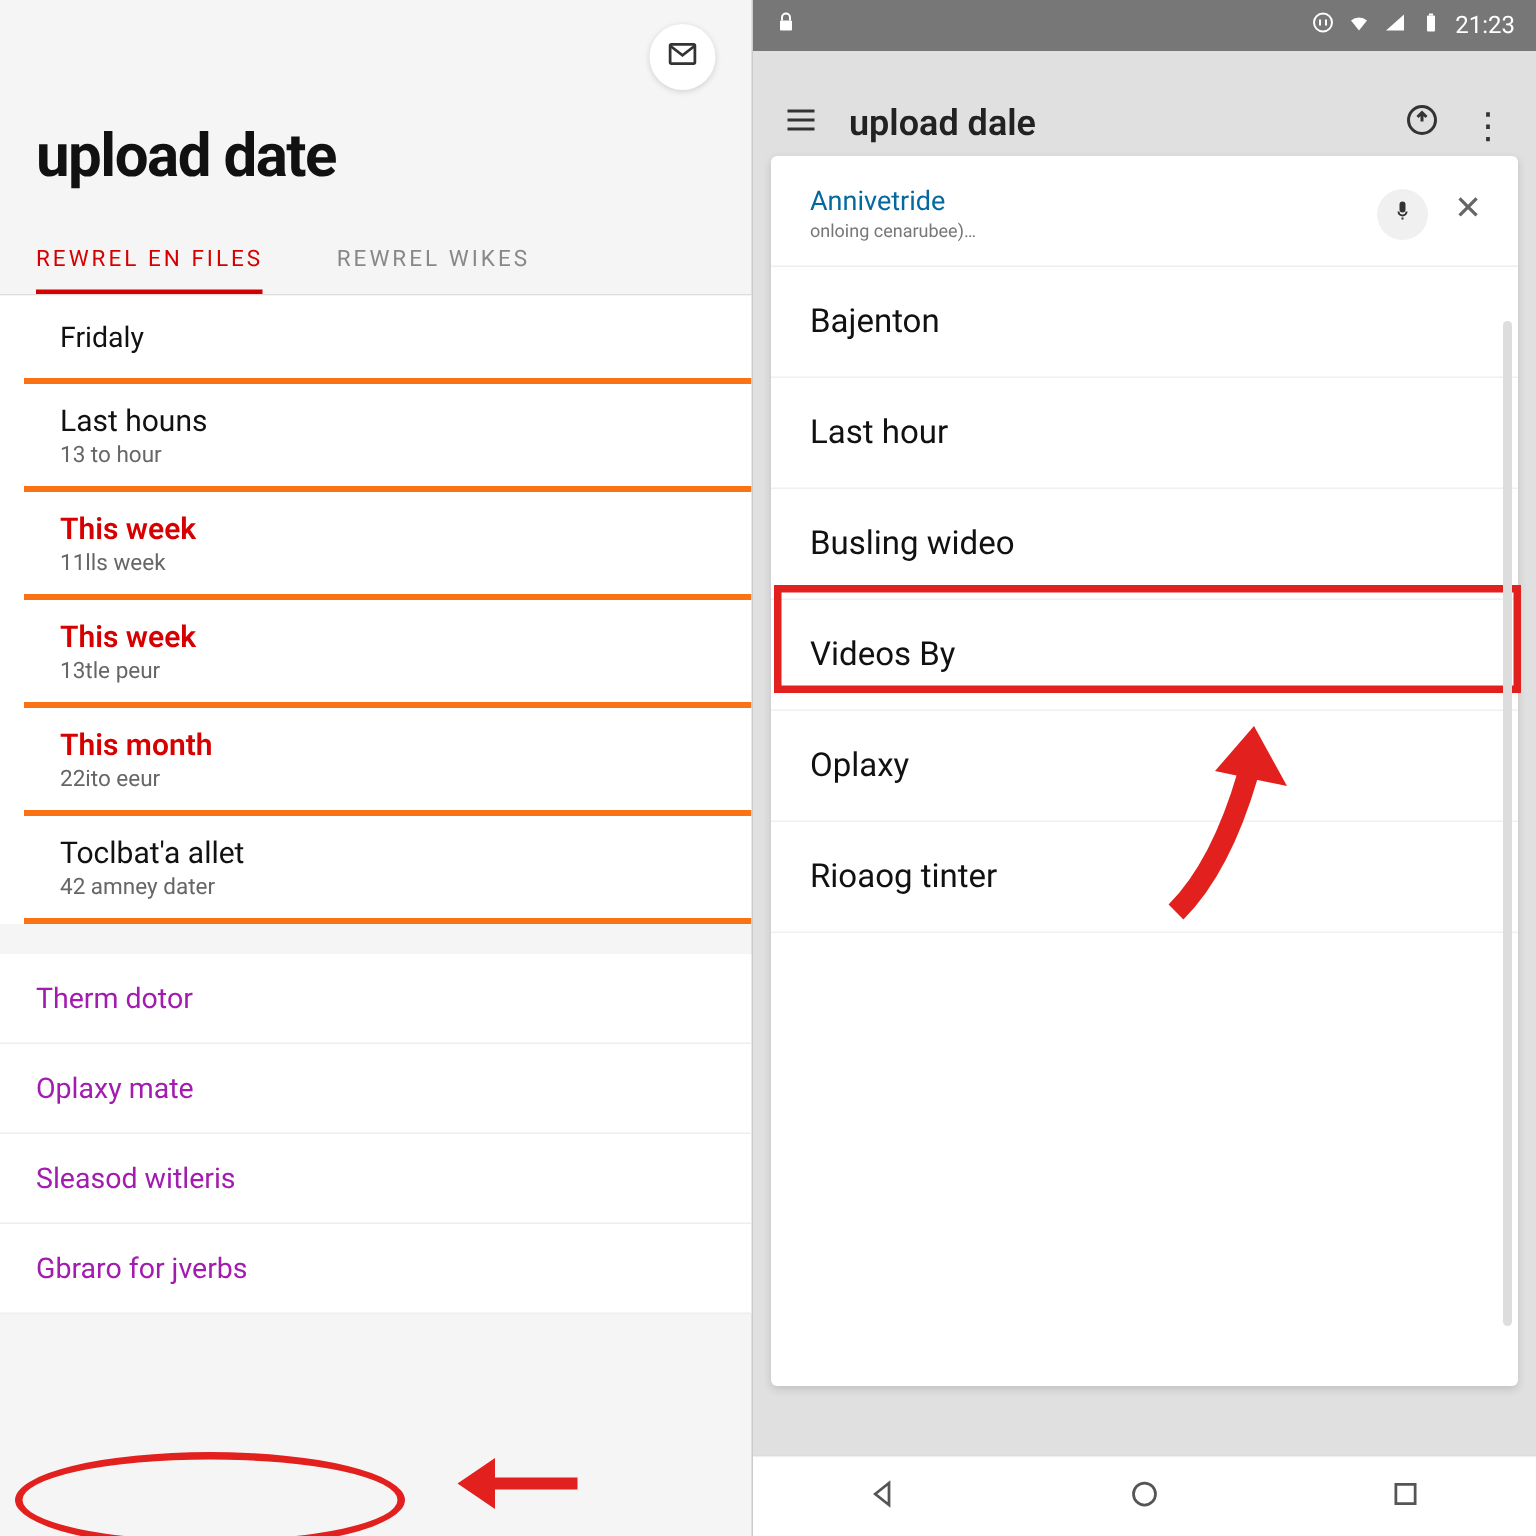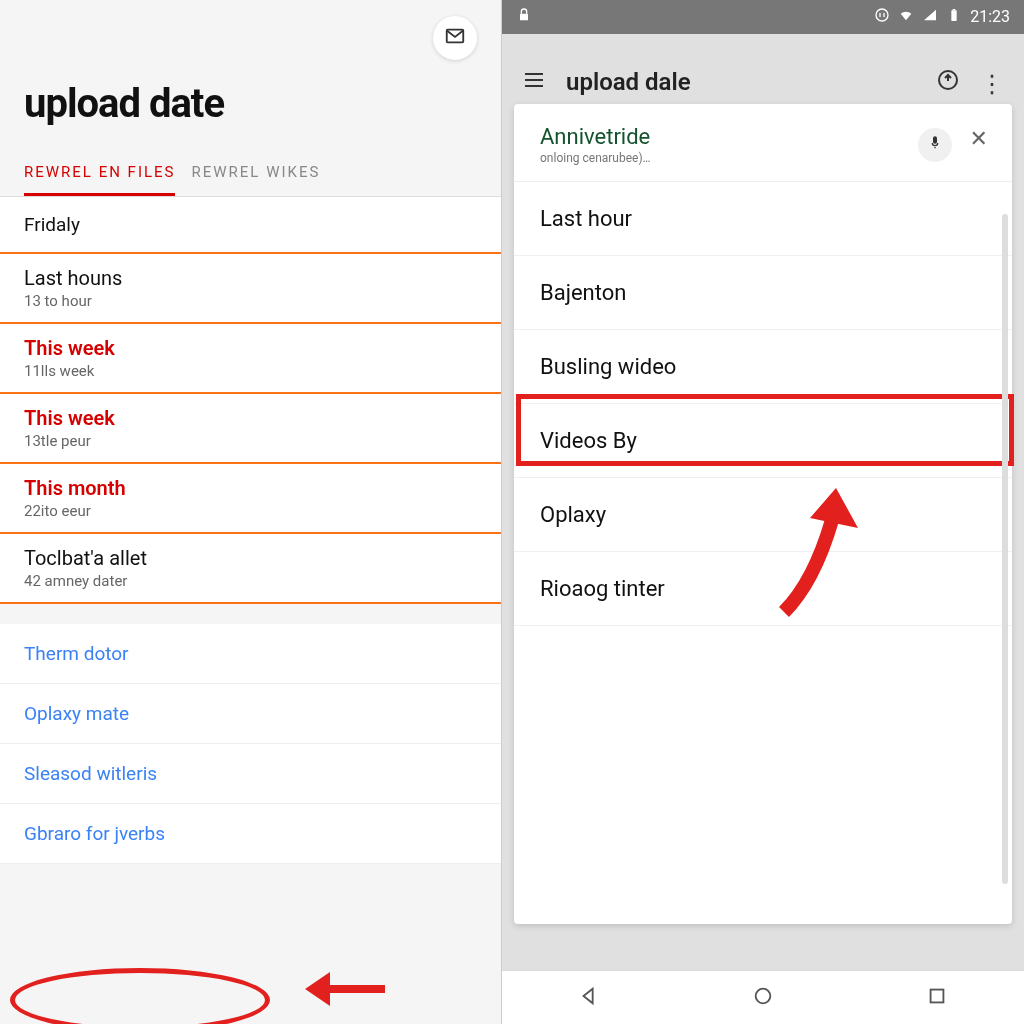--- a/index.html
+++ b/index.html
@@ -14,34 +14,34 @@
     width: 44px; height: 44px; border-radius: 50%; background: #fff;
     display: flex; align-items: center; justify-content: center;
     box-shadow: 0 1px 4px rgba(0,0,0,0.15);
   }
   .left-pane .envelope-btn svg { width: 22px; height: 22px; }
   .left-pane h1.page-title {
     font-size: 40px; font-weight: 700; color: #111; letter-spacing: -1px;
     padding: 80px 24px 28px 24px;
   }
   .tabs {
-    display: flex; gap: 16px; padding: 0 24px; border-bottom: 1px solid #ddd;
+    display: flex; gap: 49px; padding: 0 24px; border-bottom: 1px solid #ddd;
     font-size: 15px; letter-spacing: 2px; color: #888;
   }
   .tab { padding: 8px 0 12px 0; cursor: pointer; }
   .tab.active { color: #d60000; border-bottom: 3px solid #d60000; }
   .list1 { background: #fff; }
-  .list1 .item { padding: 12px 24px; border-bottom: 2px solid #f97316; cursor: pointer; }
+  .list1 .item { padding: 12px 24px; border-bottom: 4px solid #f97316; cursor: pointer; margin-left: 16px; }
   .list1 .item .label { font-size: 20px; color: #111; }
   .list1 .item .sub { font-size: 15px; color: #666; margin-top: 2px; }
   .list1 .item.red .label { color: #d60000; font-weight: 600; }
   .list1 .item.first { padding: 16px 24px; }
   .list1 .item.first .label { font-size: 19px; font-weight: 400; }
   .sublist { margin-top: 20px; background: #fff; }
-  .sublist .subitem { padding: 18px 24px; border-bottom: 1px solid #eee; font-size: 19px; color: #3b82f6; cursor: pointer; }
+  .sublist .subitem { padding: 18px 24px; border-bottom: 1px solid #eee; font-size: 19px; color: #a21caf; cursor: pointer; }
   .circle-highlight {
     position: absolute; left: 10px; bottom: -8px;
     width: 260px; height: 64px;
     border: 5px solid #e2201e; border-radius: 50%;
     pointer-events: none;
   }
   .left-arrow {
     position: absolute; left: 300px; bottom: 10px;
     width: 90px; height: 50px; pointer-events: none;
   }
@@ -62,21 +62,21 @@
   .card {
     margin: 8px 12px 0 12px; background: #fff; border-radius: 4px;
     box-shadow: 0 2px 6px rgba(0,0,0,0.15); position: relative;
     height: 820px;
   }
   .card-header {
     padding: 20px 20px 16px 26px; display: flex; align-items: flex-start; gap: 14px;
     border-bottom: 1px solid #eee;
   }
   .card-header .titles { flex: 1; }
-  .card-header .h1 { font-size: 22px; color: #14532d; }
+  .card-header .h1 { font-size: 18px; color: #0369a1; }
   .card-header .h2 { font-size: 12px; color: #777; margin-top: 2px; }
   .card-header .x-btn { font-size: 22px; color: #666; cursor: pointer; padding: 2px 4px; }
   .card-header .voice-btn {
     width: 34px; height: 34px; border-radius: 50%; background: #f0f0f0;
     display: flex; align-items: center; justify-content: center; align-self: center;
   }
   .card-header .voice-btn svg { width: 16px; height: 16px; }
   .card-list { position: relative; }
   .card-list .citem {
     padding: 24px 26px; font-size: 22px; color: #111; cursor: pointer;
@@ -222,22 +222,22 @@
               <path d="M12 4v8M12 18v2M8 12a4 4 0 008 0"></path>
               <rect x="10" y="3" width="4" height="9" rx="2" fill="#333"></rect>
             </svg>
         </span>
       </div>
       <div class="x-btn">
         <span>✕</span>
       </div>
     </div>
     <div class="card-list">
+      <div class="citem">Bajenton</div>
       <div class="citem">Last hour</div>
-      <div class="citem">Bajenton</div>
       <div class="citem">Busling wideo</div>
       <div class="citem">Videos By</div>
       <div class="citem">Oplaxy</div>
       <div class="citem">Rioaog tinter</div>
       <div class="rect-highlight"></div>
       <svg class="right-arrow" viewBox="0 0 120 140">
         <path d="M30 130 Q60 100 78 38" stroke="#e2201e" stroke-width="14" fill="none"></path>
         <path d="M56 36 L82 6 L104 46 Z" fill="#e2201e"></path>
       </svg>
     </div>

